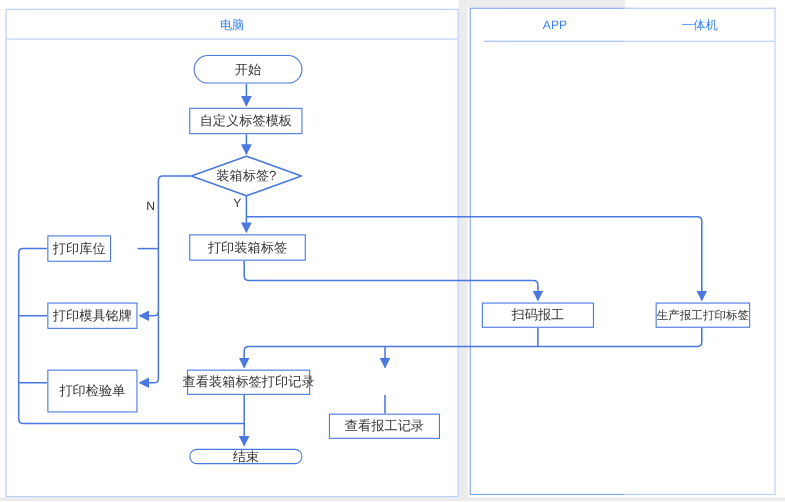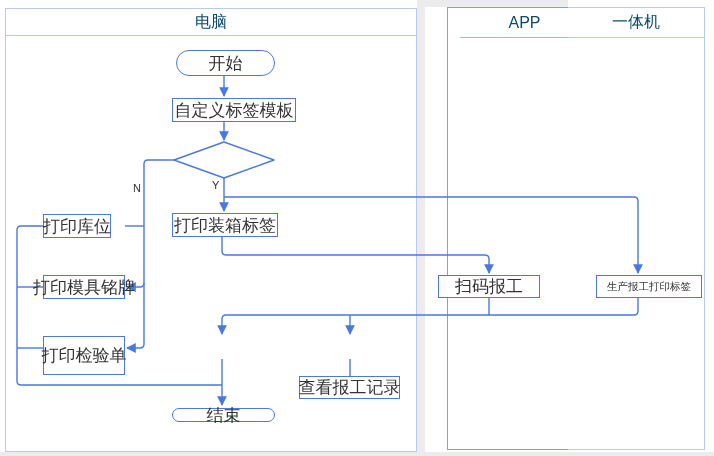--- a/index.html
+++ b/index.html
@@ -15,35 +15,35 @@
   .lane {
     position: absolute;
     background: #fff;
     border: 1px solid #b6cbf2;
   }
   .lane.selected { border: 1.5px solid #7ba3ea; }
   .lane-header {
     width: 100%;
     border-bottom: 1px solid #b6cbf2;
     display: flex; align-items: center; justify-content: center;
-    font-size: 16px; color: #0c4a6e;
+    font-size: 11px; color: #3b82f6;
   }
   .lane.selected .lane-header { border-bottom: 1px solid #9db9ee; }
   .connector-layer {
     position: absolute; left: 0; top: 0;
     width: 714px; height: 456px;
     pointer-events: none;
     z-index: 3;
   }
   .node {
     position: absolute;
     background: #fff;
     border: 1.4px solid #4a78e0;
     display: flex; align-items: center; justify-content: center;
-    font-size: 17px; color: #333;
+    font-size: 12px; color: #333;
     white-space: nowrap;
     z-index: 4;
   }
   .node.stadium { border-radius: 14px; }
   .node.diamond-label { border: none; background: transparent; z-index: 5; }
   .branch-label {
     position: absolute;
     font-size: 11px; color: #333;
     z-index: 5;
   }
@@ -55,21 +55,21 @@
 
   <div class="gray-strip" style="left:417px; top:0; width:8px; height:456px;"></div>
   <div class="gray-strip" style="left:425px; top:0; width:143px; height:7px;"></div>
   <div class="gray-strip" style="left:0; top:452px; width:714px; height:4px;"></div>
 
   <div class="lane" style="left:5px; top:8px; width:412px; height:444px;">
     <div class="lane-header" style="height:27px;">
       <span>电脑</span>
     </div>
   </div>
-  <div class="lane selected" style="left:447px; top:7px; width:143px; height:443px;padding-left:12px;">
+  <div class="lane selected" style="left:427px; top:7px; width:143px; height:443px;padding-left:12px;">
     <div class="lane-header" style="height:30px;">
       <span>APP</span>
     </div>
   </div>
   <div class="lane" style="left:568px; top:7px; width:137px; height:443px; border-left:none;">
     <div class="lane-header" style="height:30px;">
       <span>一体机</span>
     </div>
   </div>
 
@@ -94,26 +94,28 @@
       <path d="M638 298 L638 311 Q638 315 634 315 L226 315 Q222 315 222 319 L222 334" marker-end="url(#arr)"></path>
       <path d="M489 298 L489 315"></path>
       <path d="M350 315 L350 334" marker-end="url(#arr)"></path>
       <path d="M222 359 L222 405" marker-end="url(#arr)"></path>
       <path d="M350 359 L350 381 Q350 385 346 385"></path>
     </g>
     <polygon points="224,142 274,160 224,178 174,160" fill="#ffffff" stroke="#4a78e0" stroke-width="1.4" stroke-linejoin="round"></polygon>
   </svg>
 
   <div class="node stadium" style="left:176px; top:50px; width:99px; height:26px;">开始</div>
-  <div class="node" style="left:172px; top:98px; width:124px; height:24px;">自定义标签模板</div>
+  <div class="node" style="left:172px; top:98px; width:103px; height:24px;">自定义标签模板</div>
+  <div class="node diamond-label" style="left:174px; top:146px; width:100px; height:28px;">装箱标签?</div>
   <div class="node" style="left:172px; top:213px; width:106px; height:24px;">打印装箱标签</div>
-  <div class="node" style="left:43px; top:214px; width:68px; height:24px;">打印库位</div>
+  <div class="node" style="left:43px; top:214px; width:58px; height:24px;">打印库位</div>
   <div class="node" style="left:43px; top:275px; width:82px; height:24px;">打印模具铭牌</div>
   <div class="node" style="left:43px; top:336px; width:82px; height:39px;">打印检验单</div>
+  <div class="node" style="left:170px; top:336px; width:112px; height:23px;">查看装箱标签打印记录</div>
   <div class="node" style="left:299px; top:336px; width:101px; height:23px;margin-top:40px;">查看报工记录</div>
   <div class="node" style="left:438px; top:275px; width:102px; height:23px;">扫码报工</div>
-  <div class="node" style="left:596px; top:275px; width:106px; height:23px; font-size:10.5px;">生产报工打印标签</div>
+  <div class="node" style="left:596px; top:275px; width:86px; height:23px; font-size:10.5px;">生产报工打印标签</div>
   <div class="node stadium" style="left:172px; top:408px; width:103px; height:14px;">结束</div>
 
   <div class="branch-label" style="left:133px; top:182px;">N</div>
   <div class="branch-label" style="left:212px; top:179px;">Y</div>
 
 </div>
 
 </body></html>

